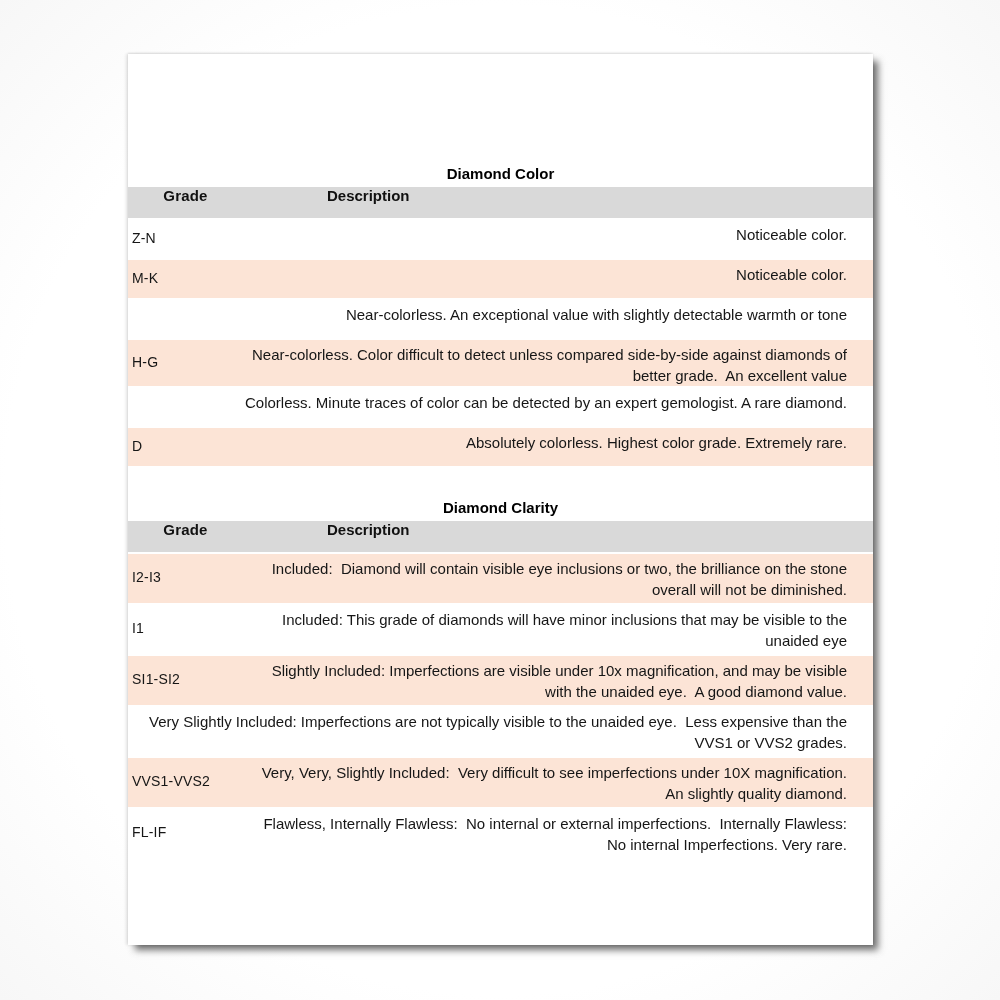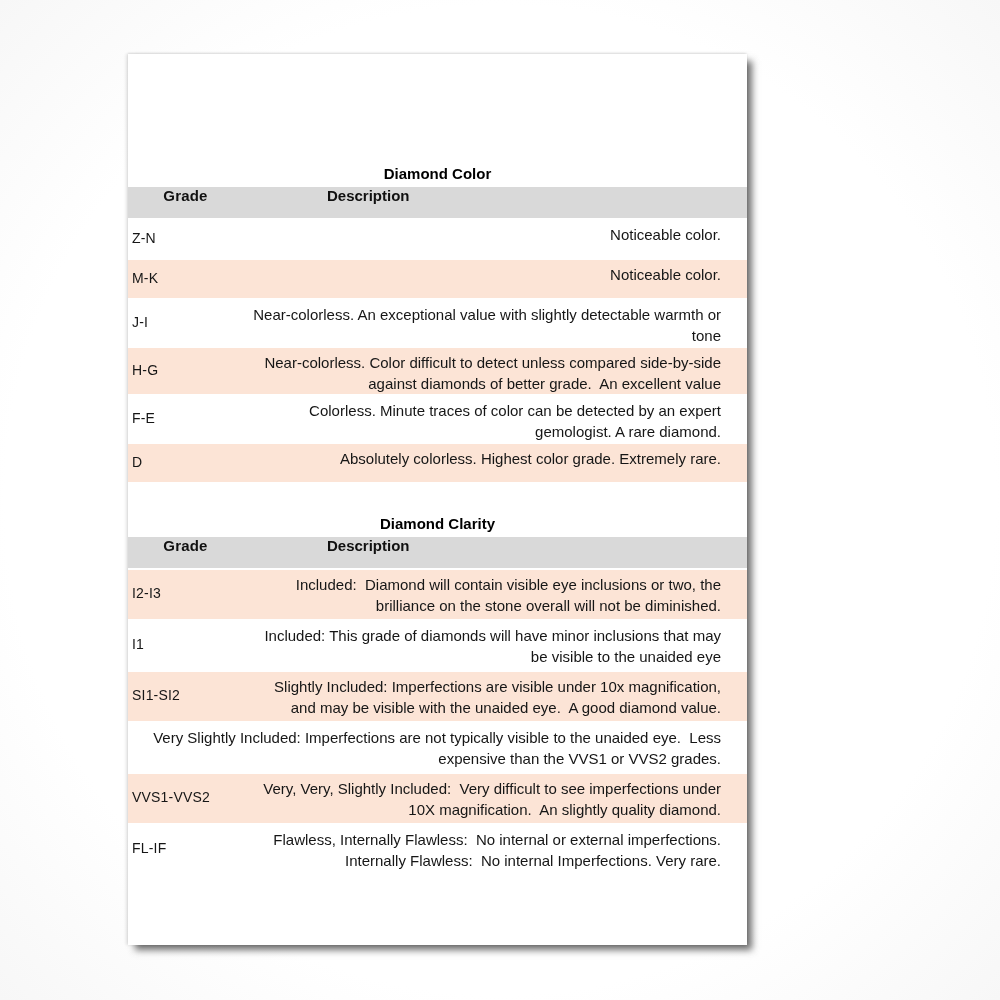--- a/index.html
+++ b/index.html
@@ -12,21 +12,21 @@
   }
   .canvas {
     position: absolute;
     inset: 0;
     background: radial-gradient(ellipse at 50% 50%, #ffffff 70%, #f7f7f7 100%);
   }
   .page {
     position: absolute;
     left: 128px;
     top: 54px;
-    width: 619px;
+    width: 745px;
     height: 891px;
     background: #ffffff;
     box-shadow:
       -2px 0 3px rgba(0,0,0,0.10),
       0 -1px 2px rgba(0,0,0,0.10),
       6px 6px 7px -1px rgba(75,75,75,0.80);
   }
   .table-block { width: 100%; }
   .table-title {
     font-size: 15px;
@@ -111,41 +111,35 @@
   <div class="row peach">
     <div class="cell grade">
       <span class="grade-text">M-K</span>
     </div>
     <div class="cell desc">
       <span class="desc-text">Noticeable color.</span>
     </div>
   </div>
 
   <div class="row white">
-    <div class="cell grade">
-      <span class="grade-text">J-I</span>
-    </div>
     <div class="cell desc">
       <span class="desc-text">Near-colorless. An exceptional value with slightly detectable warmth or tone</span>
     </div>
   </div>
 
   <div class="row peach">
     <div class="cell grade">
       <span class="grade-text">H-G</span>
     </div>
     <div class="cell desc">
       <span class="desc-text">Near-colorless. Color difficult to detect unless compared side-by-side against diamonds of better grade.  An excellent value</span>
     </div>
   </div>
 
   <div class="row white">
-    <div class="cell grade">
-      <span class="grade-text">F-E</span>
-    </div>
     <div class="cell desc">
       <span class="desc-text">Colorless. Minute traces of color can be detected by an expert gemologist. A rare diamond.</span>
     </div>
   </div>
 
   <div class="row peach">
     <div class="cell grade">
       <span class="grade-text">D</span>
     </div>
     <div class="cell desc">

